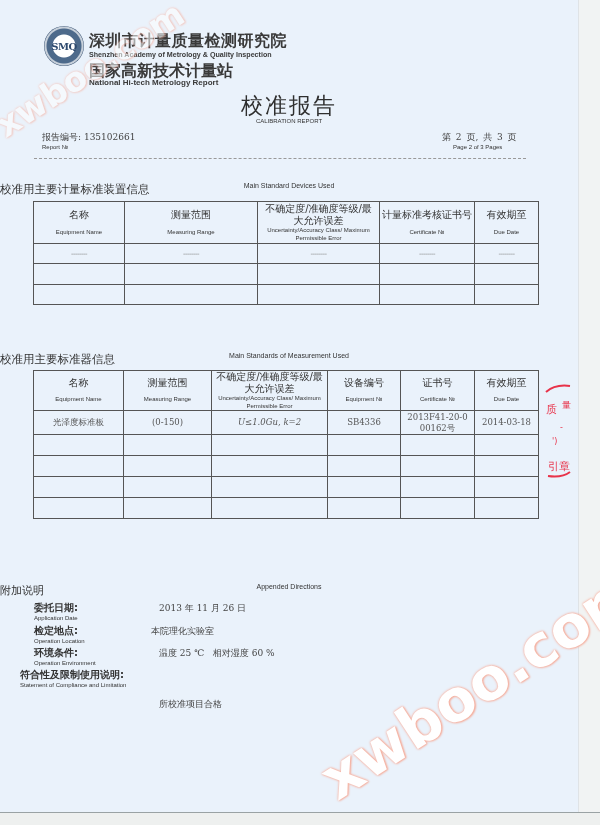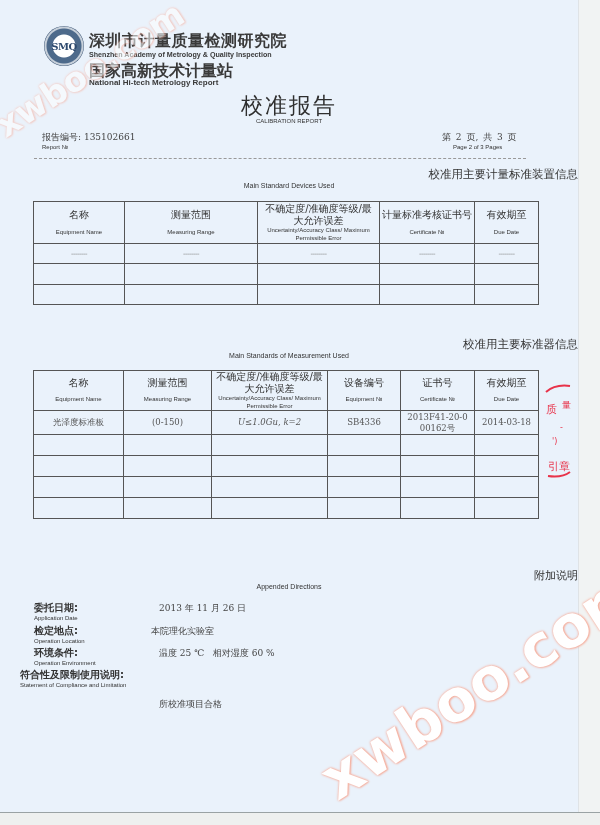--- a/index.html
+++ b/index.html
@@ -17,21 +17,21 @@
   .org-en { left:89px; top:50px; font-size:7.5px; font-weight:bold; color:#3a3a3a; font-family:"Liberation Sans", sans-serif; transform:scaleX(0.95); transform-origin:left; }
   .station-cn { left:89px; top:61px; font-size:16px; font-weight:bold; color:#3a3a3a; }
   .station-en { left:89px; top:78px; font-size:8px; font-weight:bold; color:#3a3a3a; font-family:"Liberation Sans", sans-serif; }
   .title-cn { left:0; width:578px; top:91px; text-align:center; font-size:22px; color:#2f2f2f; letter-spacing:2px; font-family:"DejaVu Sans", sans-serif; }
   .title-en { left:0; width:578px; top:118px; text-align:center; font-size:6px; color:#333; font-family:"Liberation Sans", sans-serif; }
   .report-no-cn { left:42px; top:131px; font-size:9px; color:#444; font-family:"DejaVu Serif", serif; }
   .report-no-en { left:42px; top:144px; font-size:6px; color:#333; font-family:"Liberation Sans", sans-serif; }
   .page-cn { left:442px; top:131px; font-size:9px; color:#444; font-family:"DejaVu Serif", serif; word-spacing:2px; }
   .page-en { left:453px; top:144px; font-size:6px; color:#333; font-family:"Liberation Sans", sans-serif; }
   .rule { left:34px; top:158px; width:492px; height:0; border-top:1px dashed #999; }
-  .sec-title-cn { left:0; width:578px; text-align:right; font-size:11.5px; color:#333; }
+  .sec-title-cn { left:0; width:578px; text-align:left; font-size:11.5px; color:#333;margin-top:15px; }
   .sec-title-en { left:0; width:578px; text-align:center; font-size:7px; color:#333; font-family:"Liberation Sans", sans-serif; }
   table.grid { position:absolute; border-collapse:collapse; table-layout:fixed; }
   table.grid td, table.grid th { border:1.3px solid #555; padding:0; text-align:center; vertical-align:middle; font-weight:normal; }
   .hcn { display:block; font-size:10px; color:#333; line-height:12px; }
   .hen { display:block; font-size:6px; color:#333; font-family:"Liberation Sans", sans-serif; line-height:7.5px; }
   .cell { font-size:8.5px; color:#555; font-family:"DejaVu Serif", serif; line-height:11px; }
   .dash { font-size:7px; color:#888; letter-spacing:-0.5px; }
   .app-label-cn { font-size:10px; color:#333; font-weight:bold; }
   .app-label-en { font-size:6px; color:#333; font-family:"Liberation Sans", sans-serif; }
   .app-value { font-size:9px; color:#444; font-family:"DejaVu Serif", serif; }

